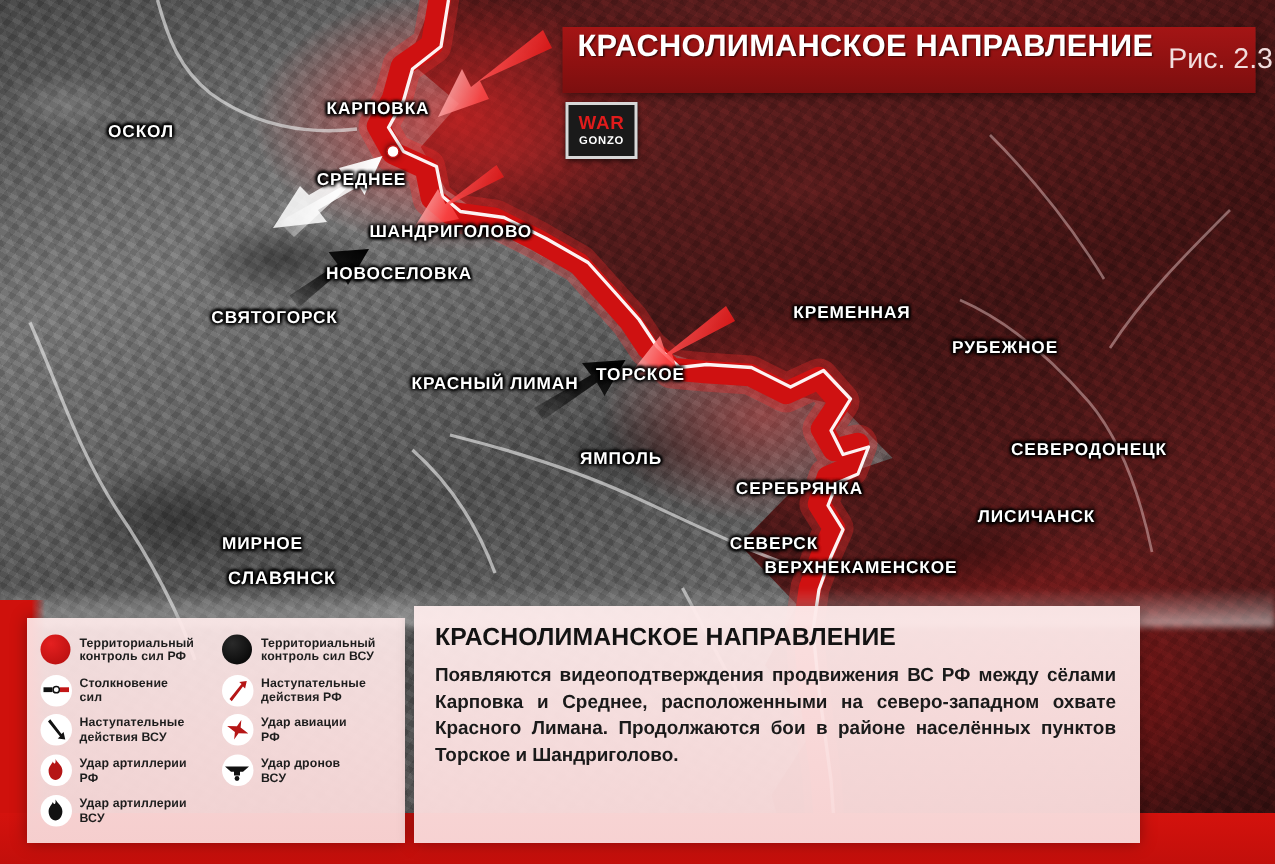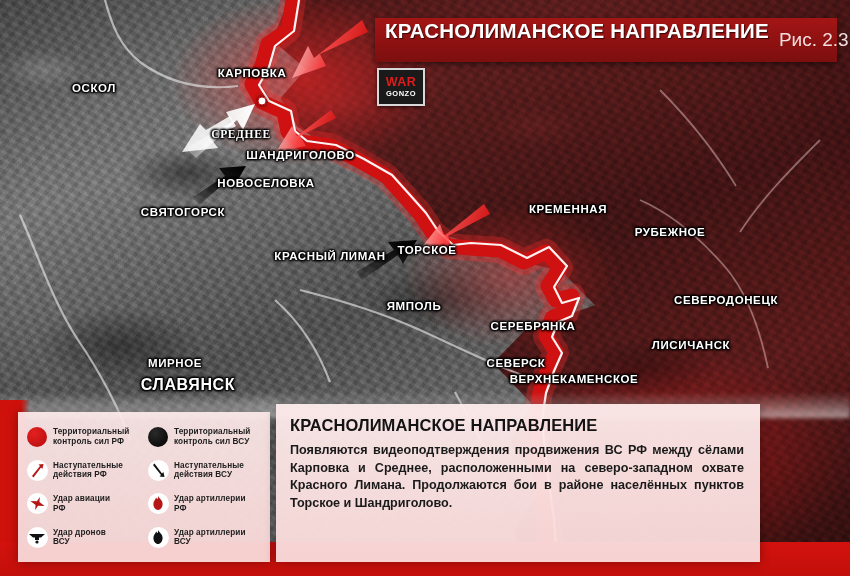--- a/index.html
+++ b/index.html
@@ -271,36 +271,36 @@
     <g>
       <path d="M490,214 L448,236 L452,248 L418,252 L440,224 L444,236 L484,204 Z" fill="url(#gr)" opacity="0.95"></path>
     </g>
   </svg>
 
   <div class="citydot" style="left:262px; top:101px;"></div>
 
   <div id="maplabels">
       <div class="lbl" style="left: 94px; top: 88px; font-size: 11.5px;">ОСКОЛ</div>
       <div class="lbl" style="left: 252px; top: 73px; font-size: 11.5px;">КАРПОВКА</div>
-      <div class="lbl" style="left: 241px; top: 134px; font-size: 11.5px; font-family: Liberation Serif, serif;">СРЕДНЕЕ</div>
+      <div class="lbl" style="left: 241px; top: 120px; font-size: 11.5px;">СРЕДНЕЕ</div>
       <div class="lbl" style="left: 278px; top: 155px; font-size: 11.5px; padding-left: 45px;">ШАНДРИГОЛОВО</div>
       <div class="lbl" style="left: 266px; top: 183px; font-size: 11.5px;">НОВОСЕЛОВКА</div>
       <div class="lbl" style="left: 183px; top: 212px; font-size: 11.5px;">СВЯТОГОРСК</div>
       <div class="lbl" style="left: 330px; top: 256px; font-size: 11.5px;">КРАСНЫЙ ЛИМАН</div>
       <div class="lbl" style="left: 427px; top: 250px; font-size: 11.5px;">ТОРСКОЕ</div>
       <div class="lbl" style="left: 414px; top: 306px; font-size: 11.5px;">ЯМПОЛЬ</div>
       <div class="lbl" style="left: 568px; top: 209px; font-size: 11.5px; text-align: right;">КРЕМЕННАЯ</div>
       <div class="lbl" style="left: 670px; top: 232px; font-size: 11.5px;">РУБЕЖНОЕ</div>
       <div class="lbl" style="left: 726px; top: 300px; font-size: 11.5px;">СЕВЕРОДОНЕЦК</div>
       <div class="lbl" style="left: 691px; top: 345px; font-size: 11.5px;">ЛИСИЧАНСК</div>
       <div class="lbl" style="left: 533px; top: 326px; font-size: 11.5px;">СЕРЕБРЯНКА</div>
       <div class="lbl" style="left: 516px; top: 363px; font-size: 11.5px;">СЕВЕРСК</div>
       <div class="lbl" style="left: 574px; top: 379px; font-size: 11.5px;">ВЕРХНЕКАМЕНСКОЕ</div>
       <div class="lbl" style="left: 175px; top: 363px; font-size: 11.5px;">МИРНОЕ</div>
-      <div class="lbl" style="left: 188px; top: 385px; font-size: 16px;">СЛАВЯНСК</div>
+      <div class="lbl" style="left: 188px; top: 385px; font-size: 12px;">СЛАВЯНСК</div>
     </div>
 
   <div id="header">
     <div class="htxt">
       <div id="h-title">КРАСНОЛИМАНСКОЕ НАПРАВЛЕНИЕ</div>
     </div>
     <div id="h-fig">Рис. 2.3</div>
   </div>
 
   <div id="wgrow">
@@ -323,20 +323,32 @@
       </div>
       <div class="lgi">
         <span class="ic">
           <span class="circ" style="background:radial-gradient(circle at 35% 30%, #2a2a2a, #000);"></span>
         </span>
         <span class="tx">Территориальный<br>контроль сил ВСУ</span>
       </div>
       <div class="lgi">
         <span class="ic">
           <span class="icbg">
+            <svg width="19" height="12" viewBox="0 0 19 12">
+              <rect x="1" y="4.2" width="6" height="3.2" fill="#111"></rect>
+              <circle cx="9.5" cy="5.8" r="2.1" fill="#fff" stroke="#111" stroke-width="1"></circle>
+              <rect x="12" y="4.2" width="6" height="3.2" fill="#c21616"></rect>
+            </svg>
+          </span>
+        </span>
+        <span class="tx">Столкновение<br>сил</span>
+      </div>
+      <div class="lgi">
+        <span class="ic">
+          <span class="icbg">
             <svg width="17" height="17" viewBox="0 0 17 17">
               <path d="M3,14 L11,4 L9.5,2.6 L14.5,2 L13.4,7 L12,5.6 L4.5,15.5 Z" fill="#b51616"></path>
             </svg>
           </span>
         </span>
         <span class="tx">Наступательные<br>действия РФ</span>
       </div>
       <div class="lgi">
         <span class="ic">
           <span class="icbg">

